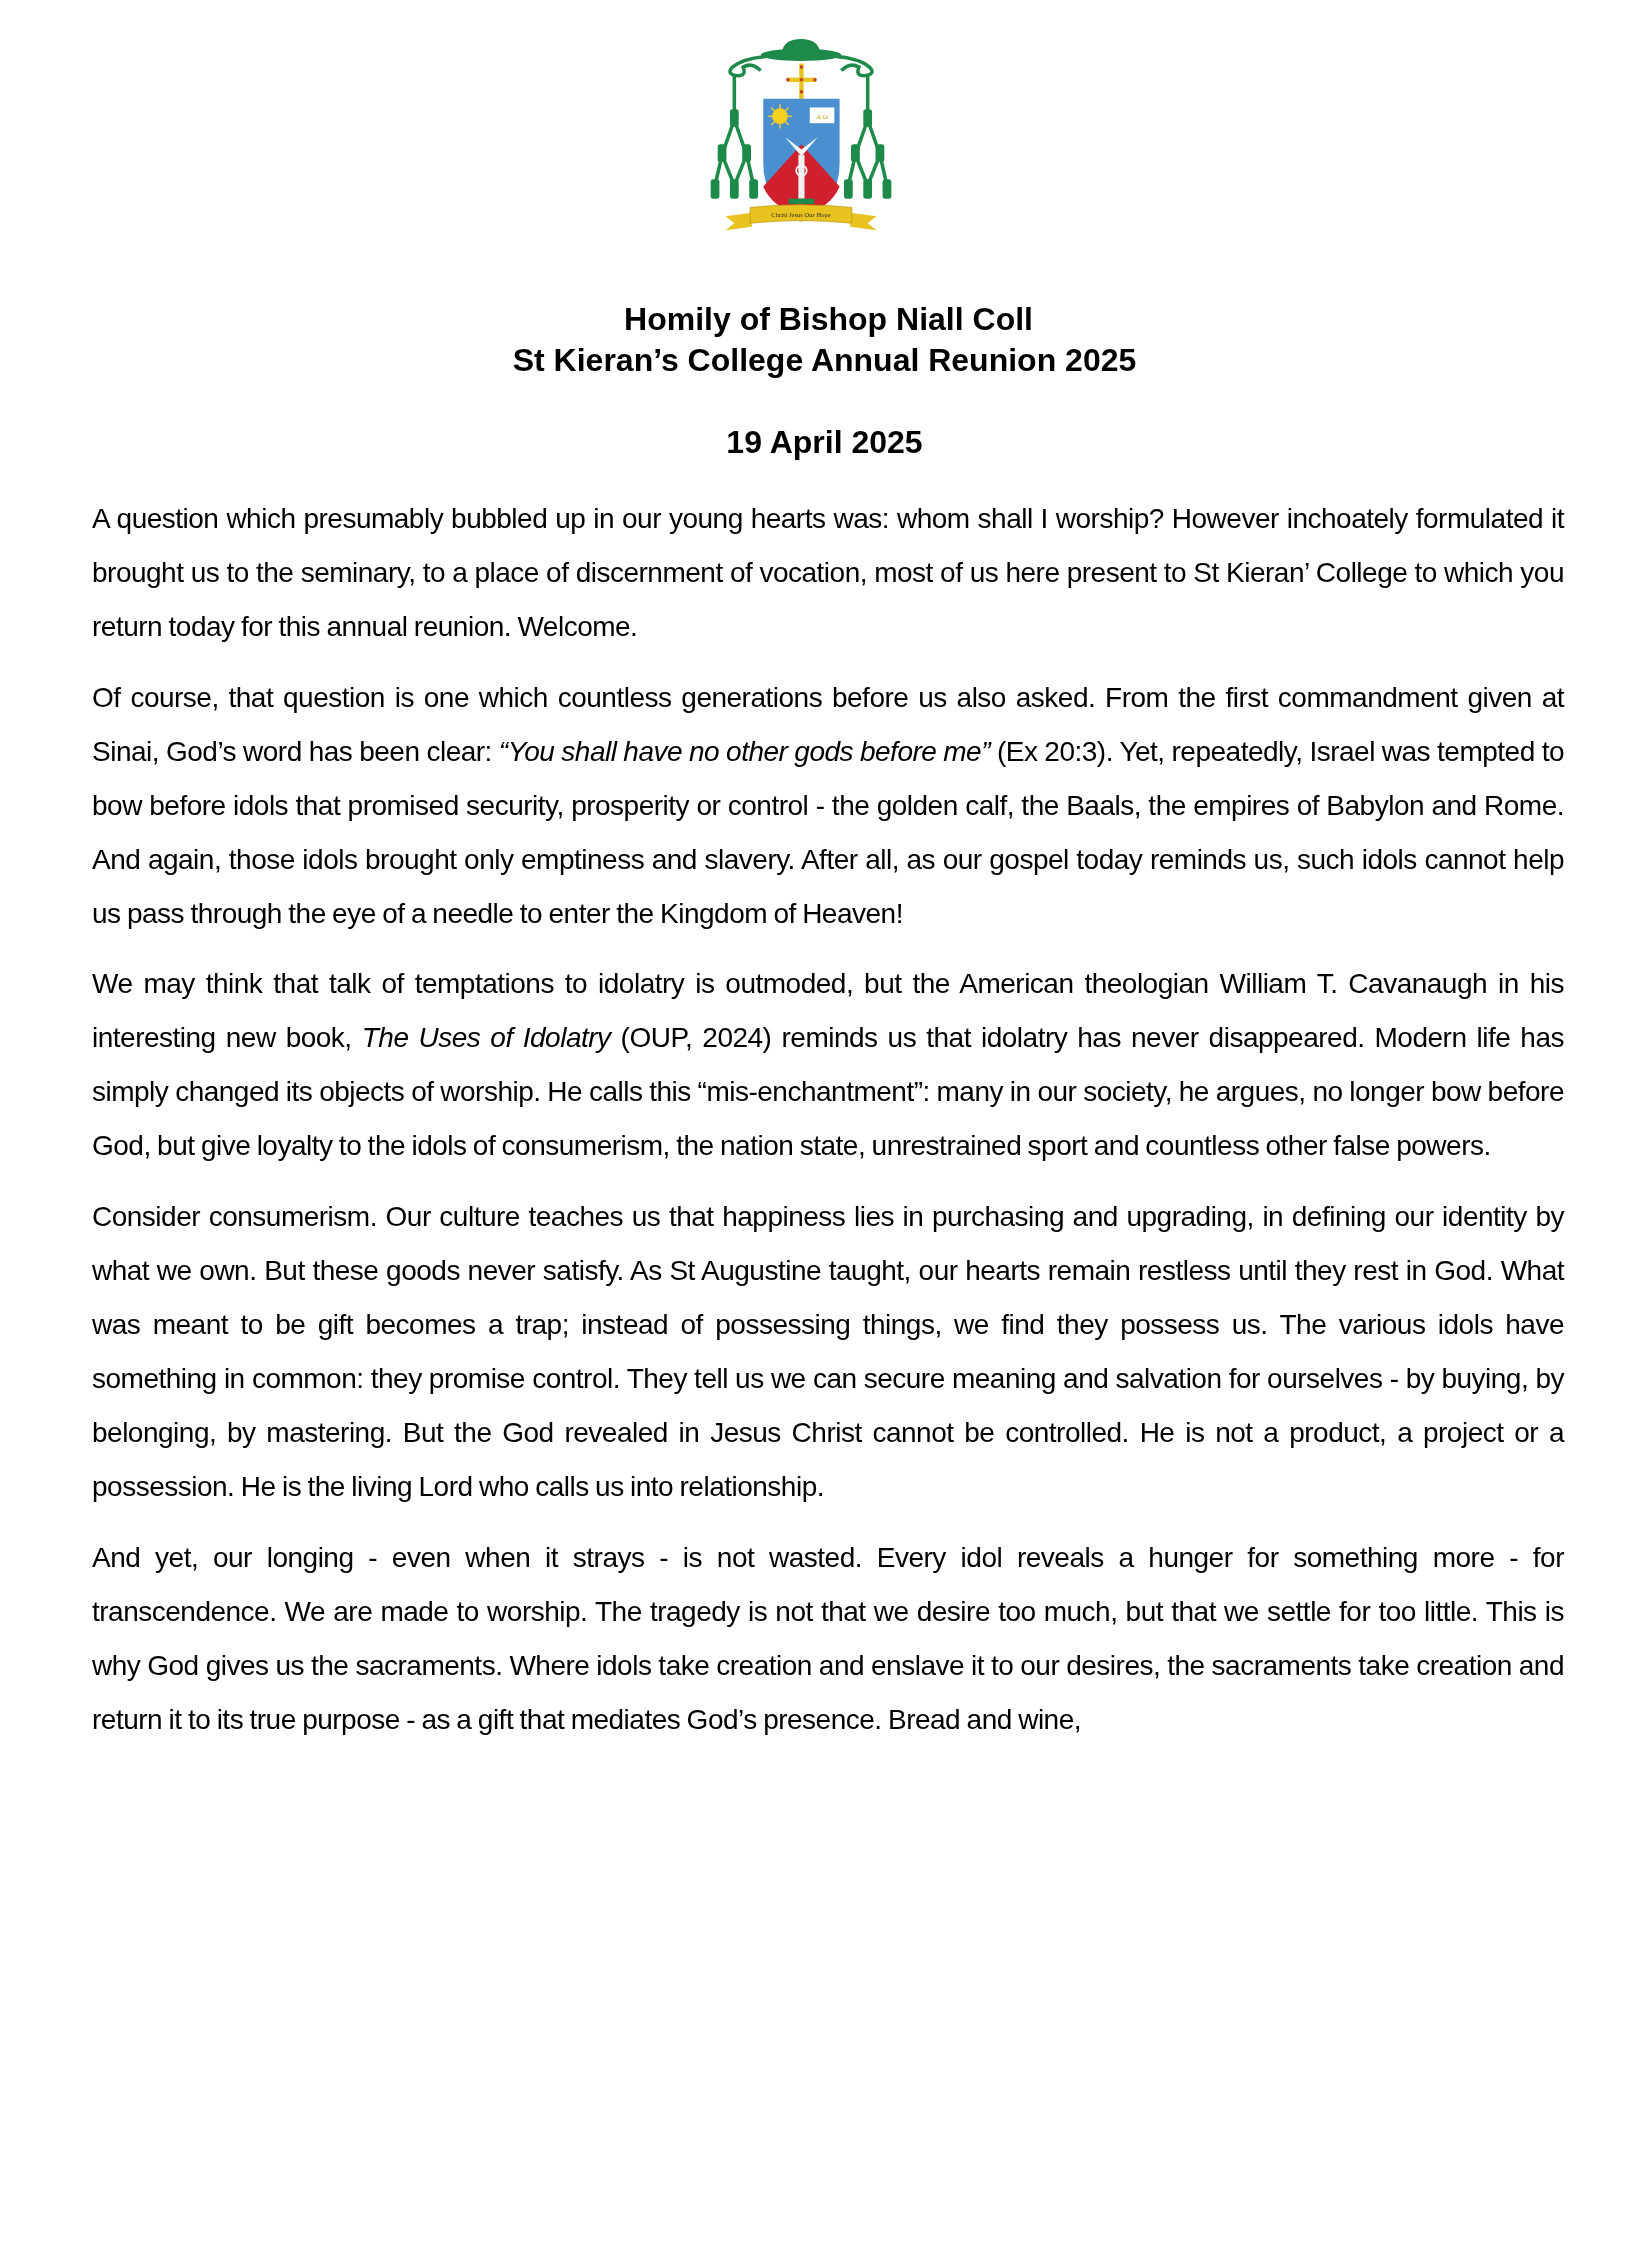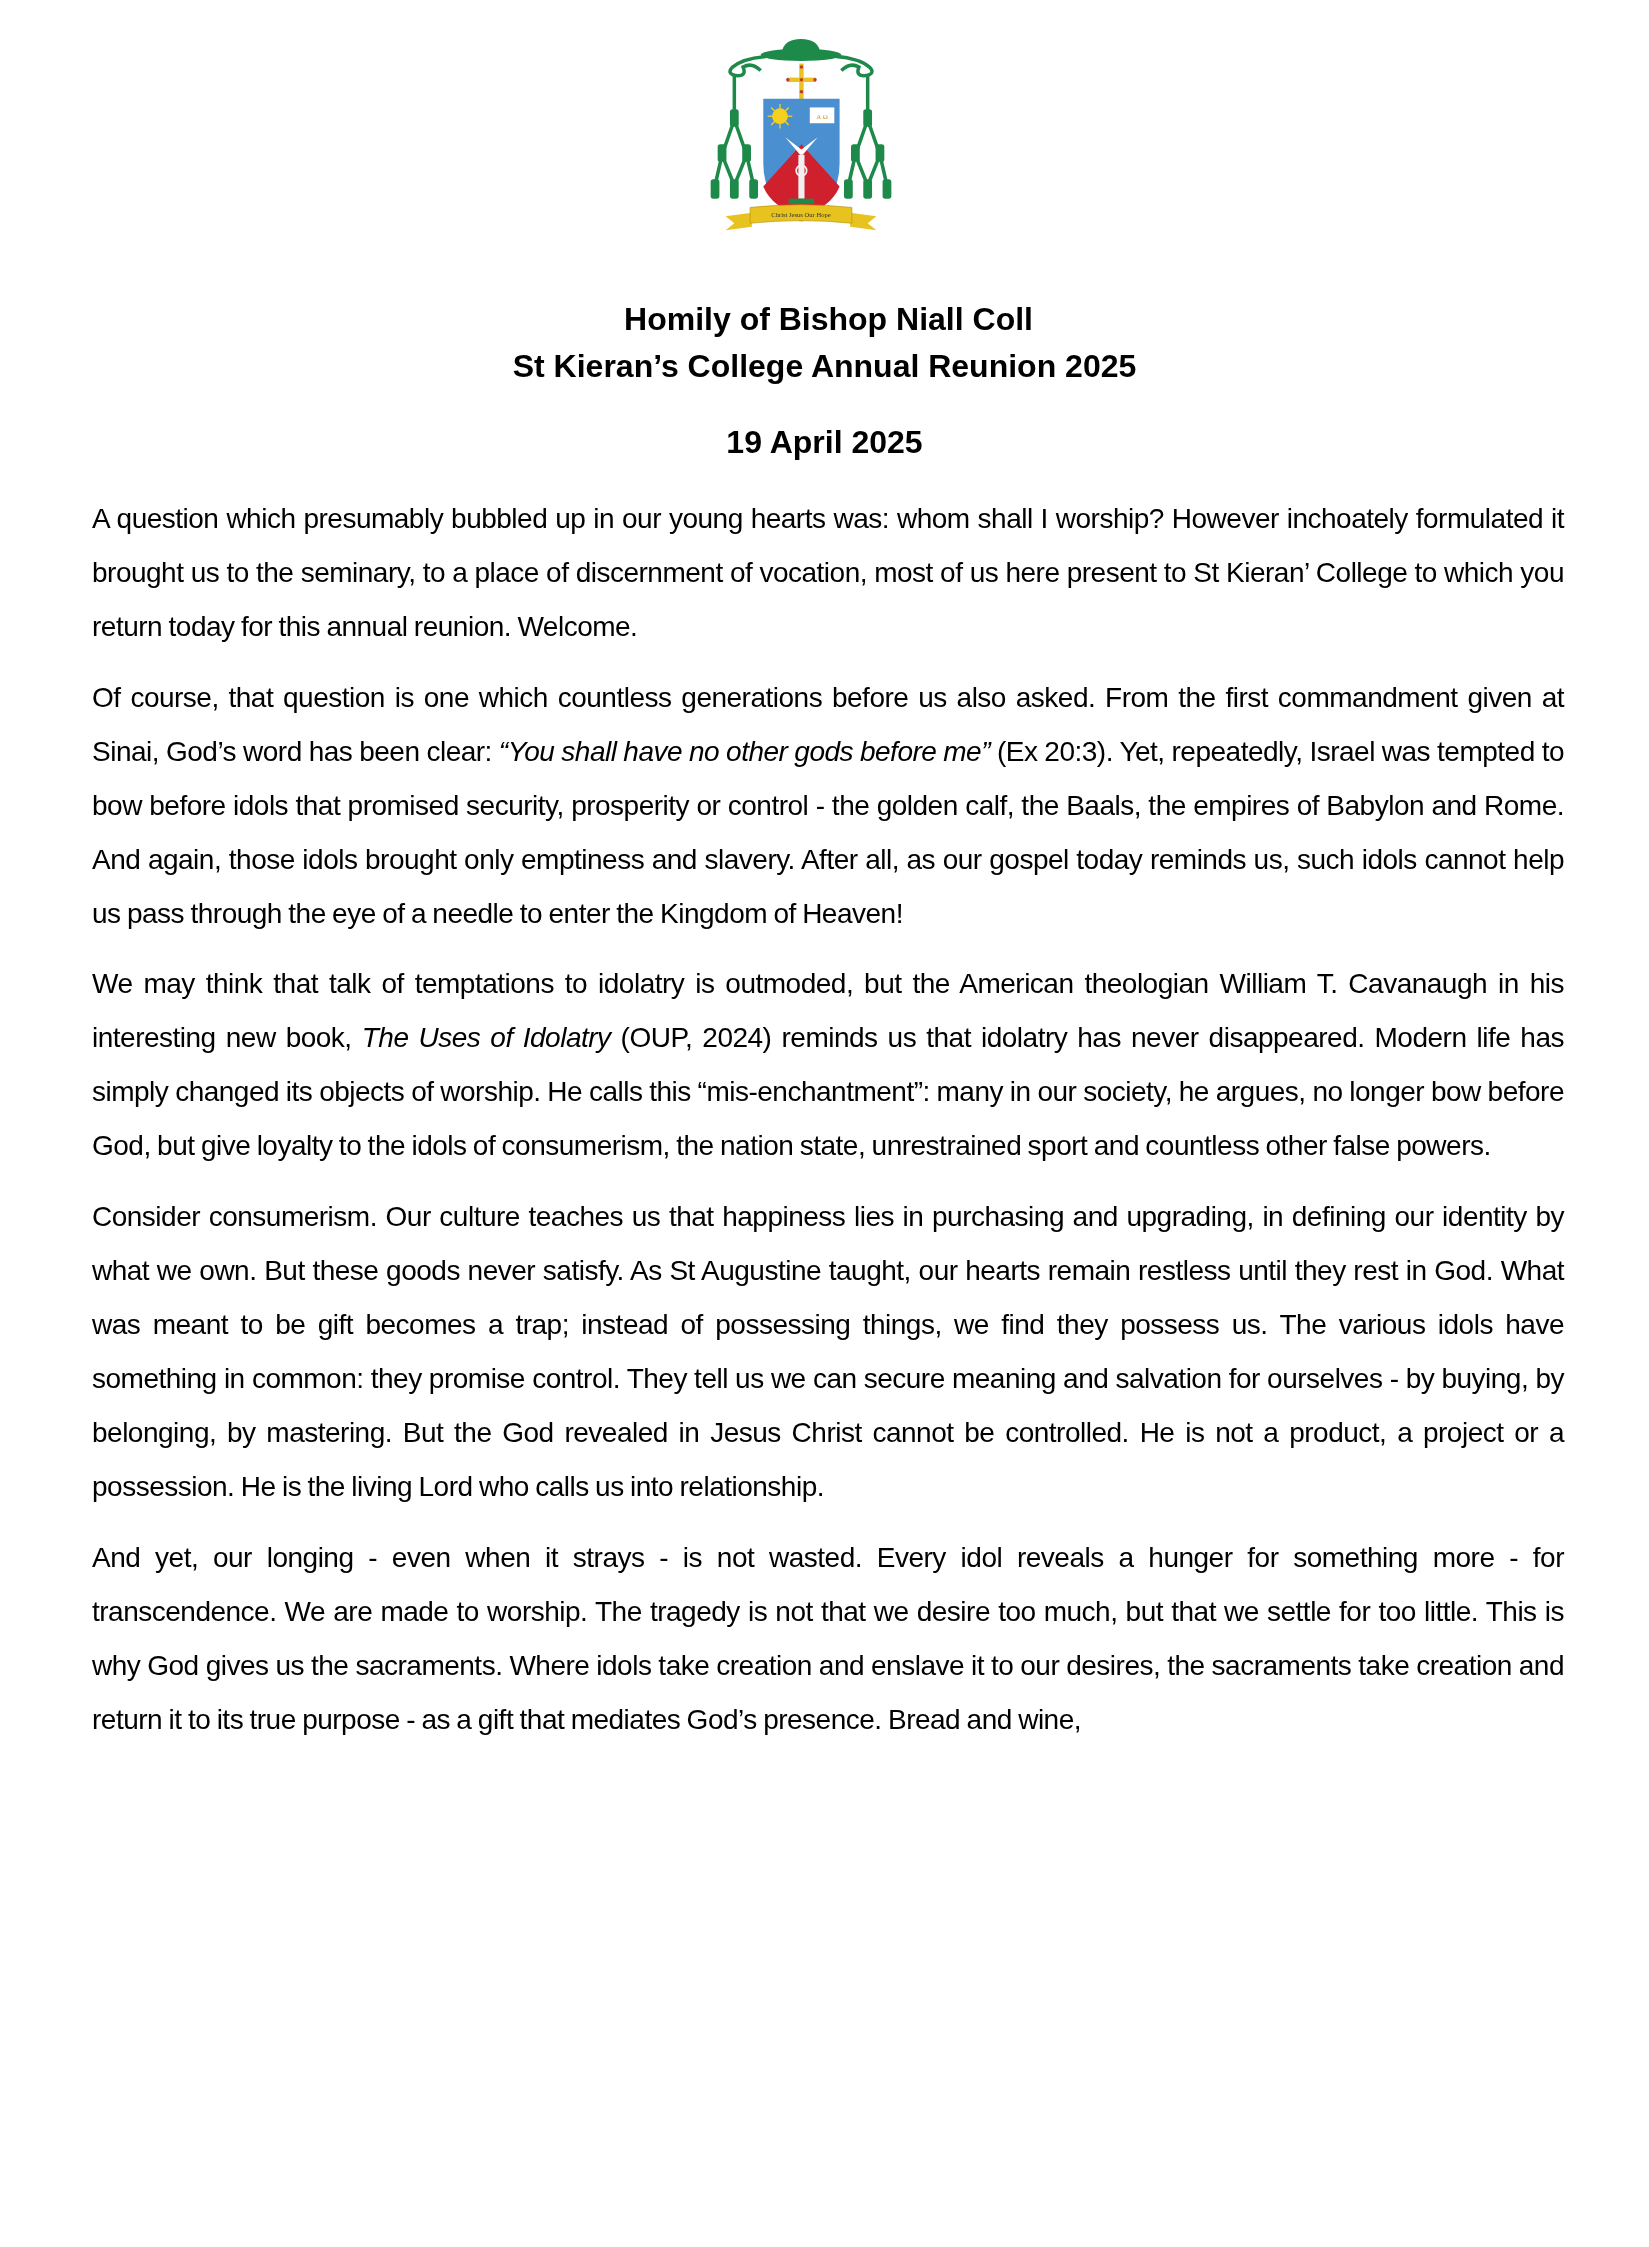--- a/index.html
+++ b/index.html
@@ -26,21 +26,21 @@
       position: absolute;
       left: 0;
       top: 263px;
       width: 1649px;
       text-align: center;
       font-weight: bold;
       font-size: 32px;
       line-height: 35px;
     }
     .titles .t1 { position: absolute; left: 8px; right: 0; top: 10.5px; margin-top: 28px; }
-    .titles .t2 { position: absolute; left: 0; right: 0; top: 86px; }
+    .titles .t2 { position: absolute; left: 0; right: 0; top: 80px; }
     .titles .t3 { position: absolute; left: 0; right: 0; top: 162px; }
 
     .body-text {
       position: absolute;
       left: 92px;
       top: 492px;
       width: 1472px;
       font-size: 28px;
       line-height: 54px;
       text-align: justify;

